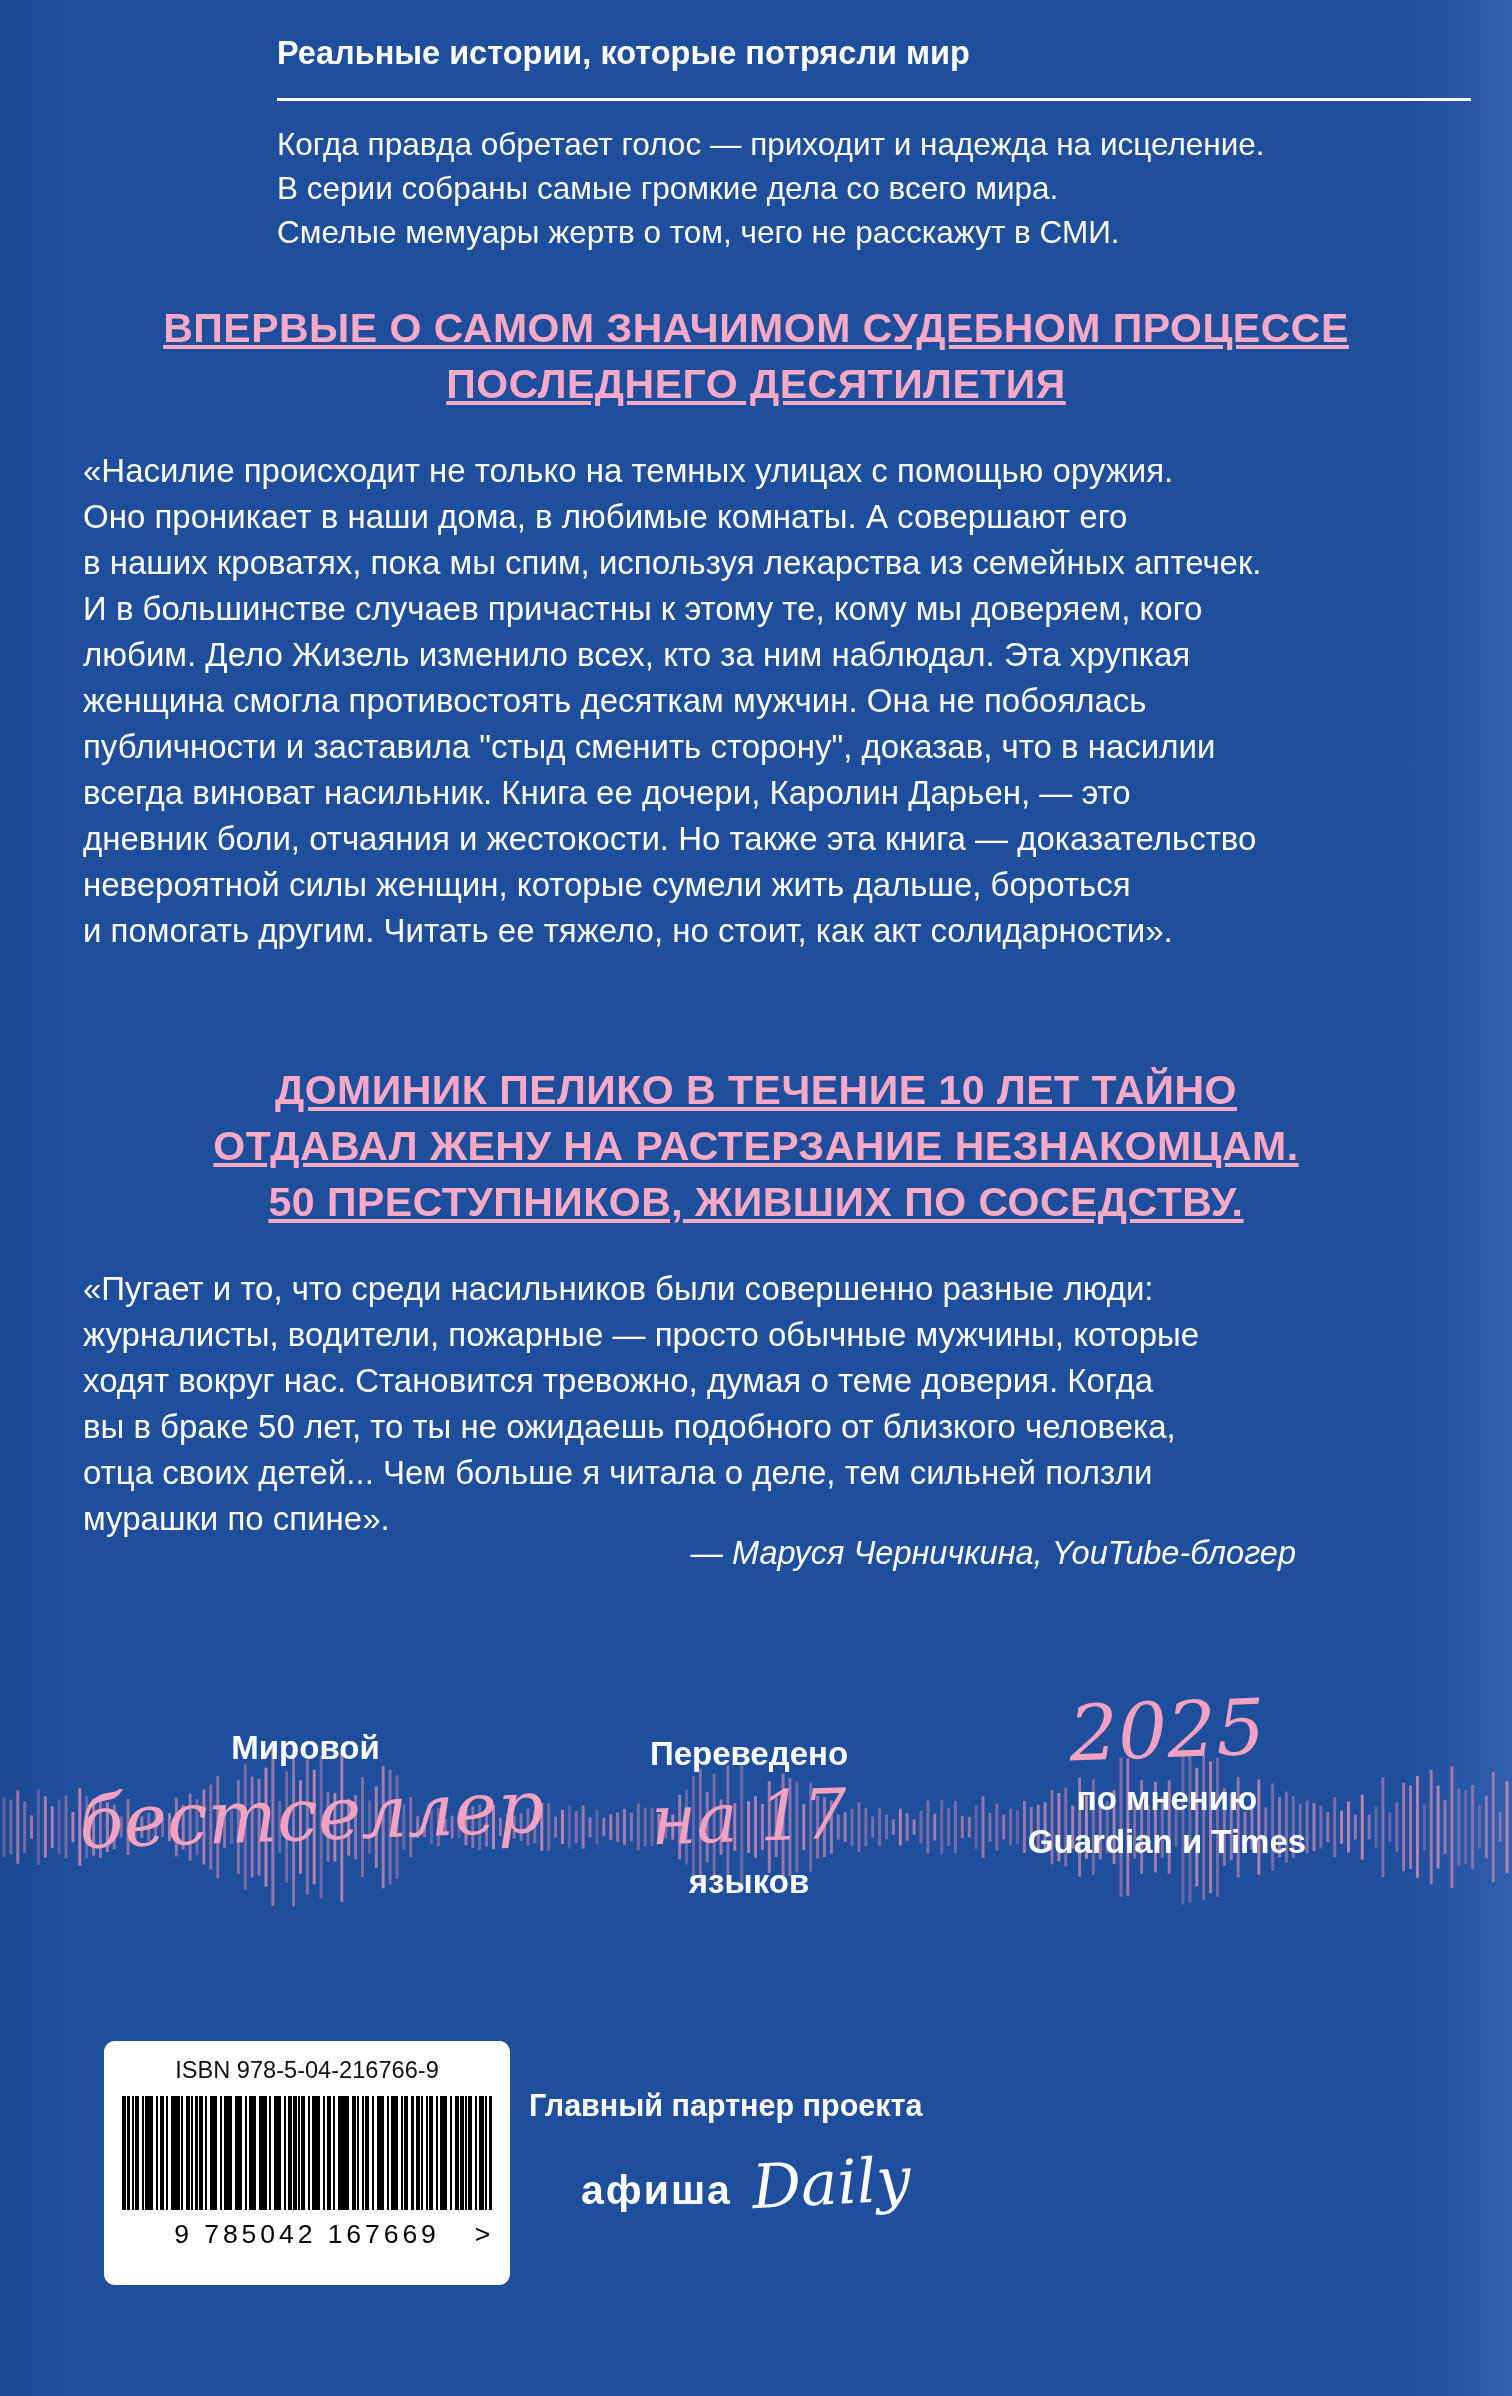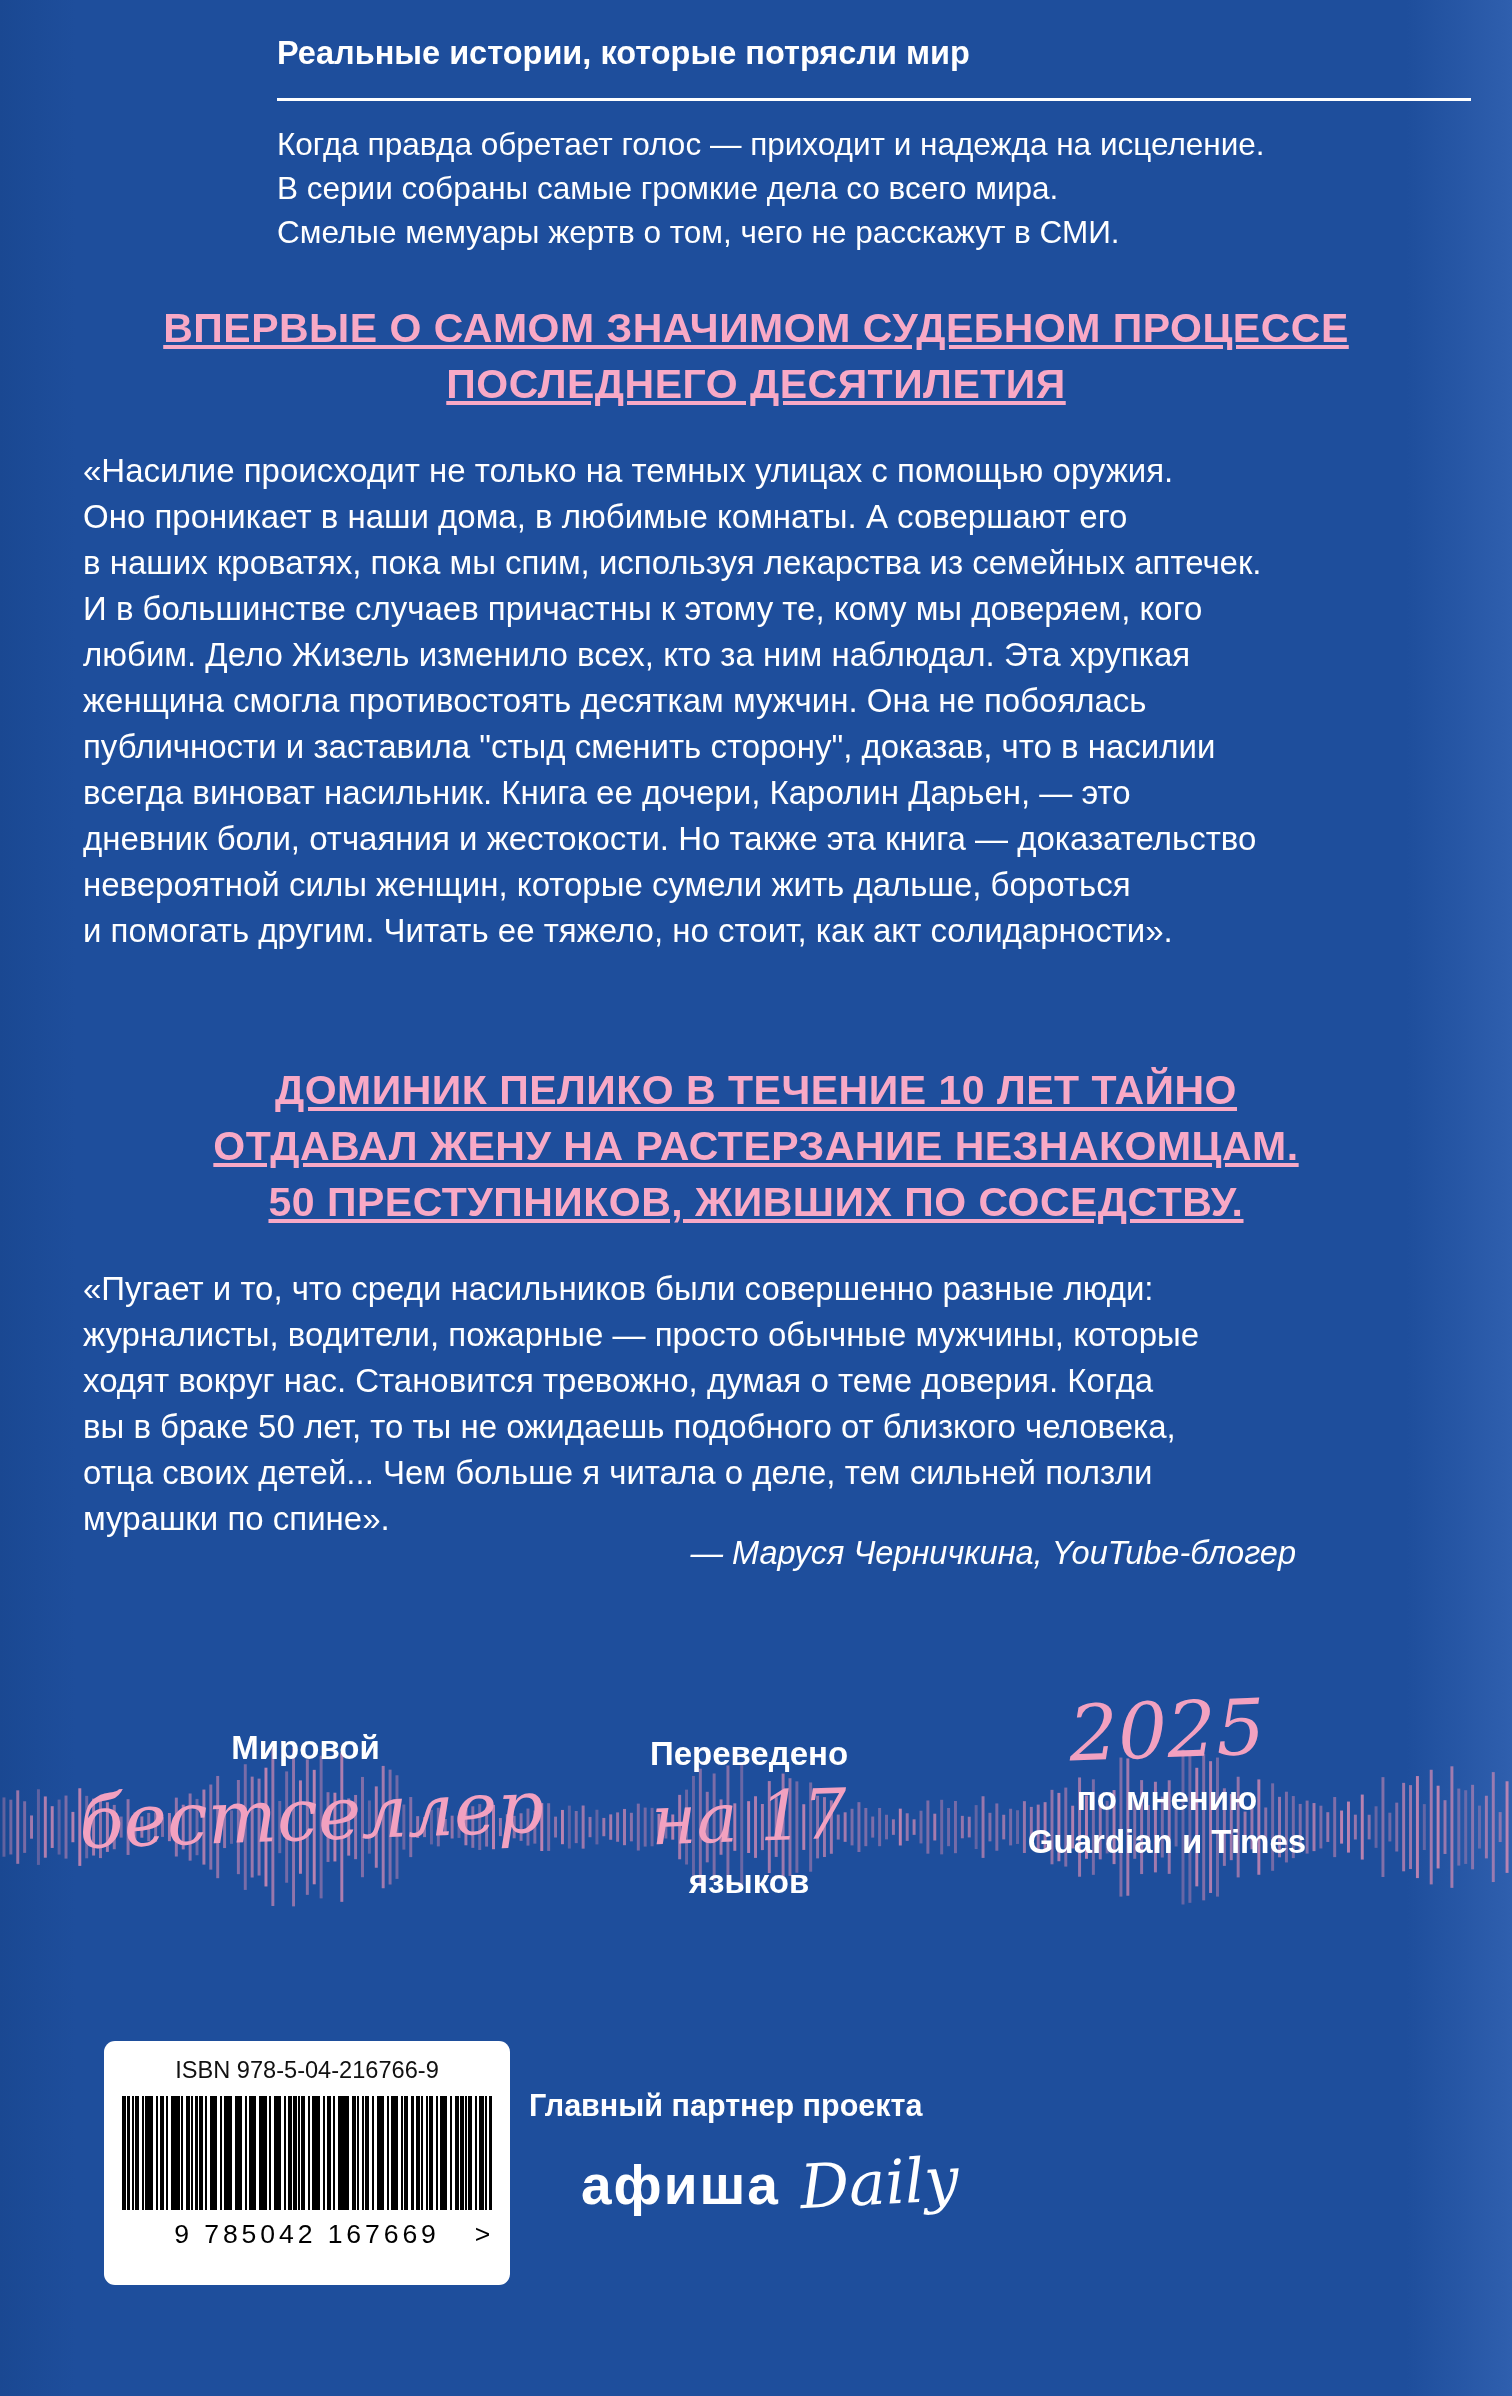--- a/index.html
+++ b/index.html
@@ -73,21 +73,21 @@
       repeating-linear-gradient(90deg,#000 0 3.9px,transparent 3.9px 12.8px),
       repeating-linear-gradient(90deg,transparent 0 5.9px,#000 5.9px 7.9px,transparent 7.9px 16.7px);
   }
   .digits{
     position:relative;margin-top:9.9px;font-size:26.6px;letter-spacing:3.9px;
     text-align:center;color:#000;
   }
   .digits .arrow{position:absolute;right:2px;top:0;letter-spacing:0;}
   .partner-label{left:529px;top:2088px;font-size:30.5px;font-weight:700;}
   .partner-logo{left:581px;top:2147px;display:flex;align-items:baseline;}
-  .pl-sans{font-size:55px;font-weight:700;letter-spacing:2px;}
+  .pl-sans{font-size:41px;font-weight:700;letter-spacing:2px;}
   .pl-script{
     font-family:"DejaVu Serif", serif;font-style:italic;
     font-size:61px;margin-left:19.7px;transform:rotate(-3deg);
   }
 </style>
 </head>
 <body>
 
 <div class="cover">
 

